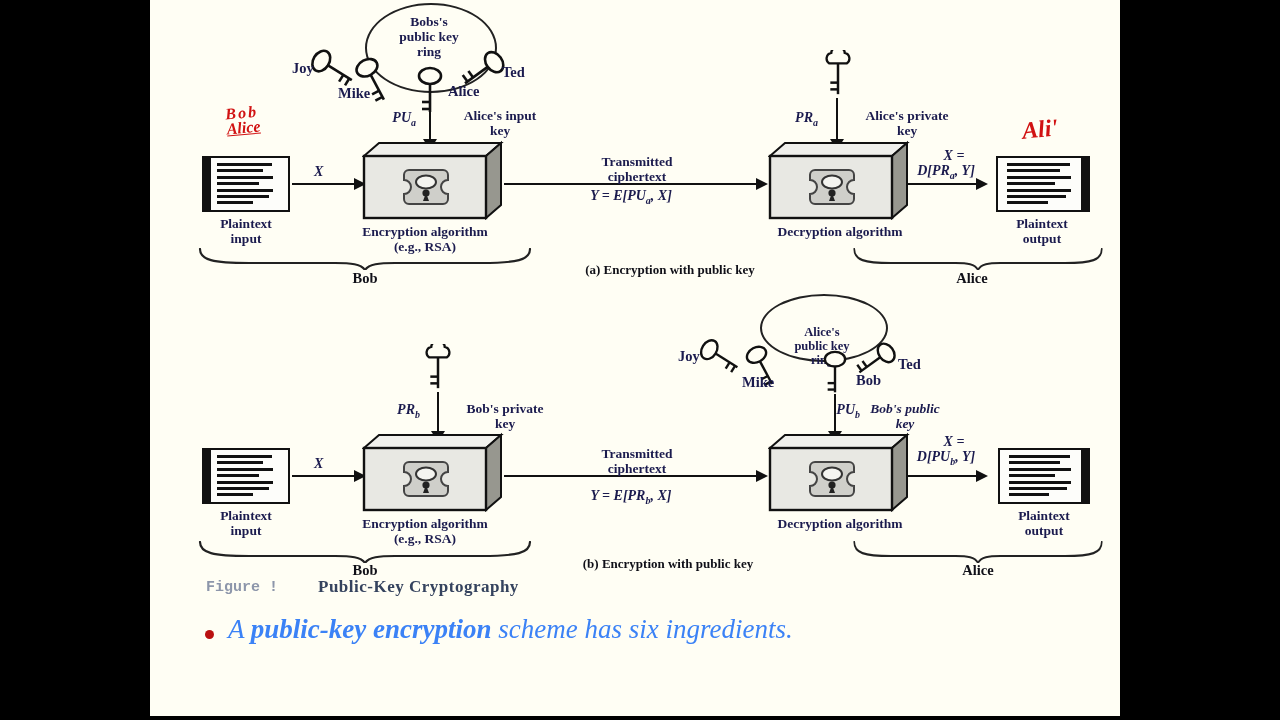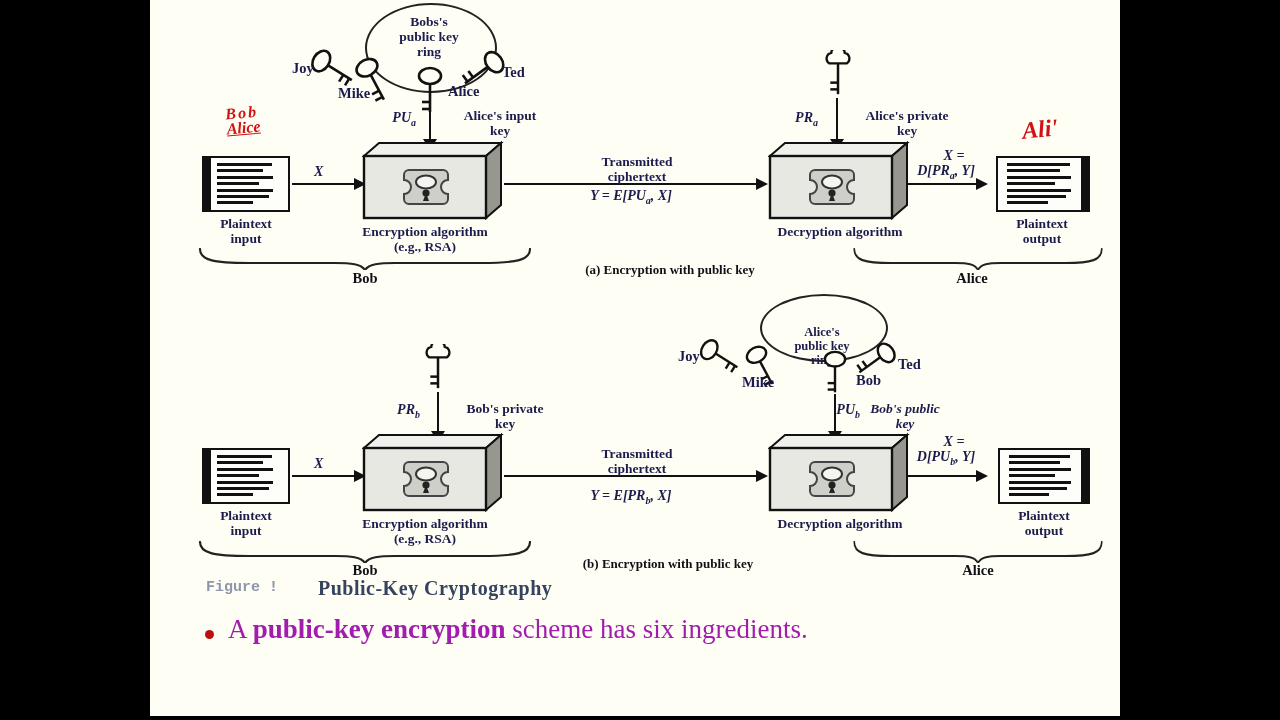--- a/index.html
+++ b/index.html
@@ -32,23 +32,23 @@
   .doc .lines i{display:block;height:3px;background:#111;margin-bottom:3.4px;}
   .doc .lines i:nth-child(1){width:95%;}
   .doc .lines i:nth-child(2){width:80%;}
   .doc .lines i:nth-child(3){width:97%;}
   .doc .lines i:nth-child(4){width:72%;}
   .doc .lines i:nth-child(5){width:97%;}
   .doc .lines i:nth-child(6){width:90%;}
   .doc .lines i:nth-child(7){width:62%;}
   .ellipse{position:absolute;border:2.2px solid #222;border-radius:50%;background:#fffef4;}
   .redpen{color:#d11212;font-weight:bold;font-style:italic;}
-  .bullet-text{font-size:27px;color:#a21caf;}
+  .bullet-text{font-size:27px;color:#3b82f6;font-style:italic;}
   .figlabel{color:#8d96aa;font-weight:bold;font-size:15px;}
-  .figtitle{color:#35435e;font-weight:bold;font-size:20px;letter-spacing:.5px;}
+  .figtitle{color:#35435e;font-weight:bold;font-size:17px;letter-spacing:.5px;}
   svg{display:block;}
 </style>
 </head>
 <body>
 
 <div class="bar" style="left:0;top:0;width:150px;height:720px;"></div>
 <div class="bar" style="left:1120px;top:0;width:160px;height:720px;"></div>
 <div class="bar" style="left:0;top:716px;width:1280px;height:4px;"></div>
 
 <div class="ellipse" style="left:365px;top:3px;width:128px;height:86px;"></div>

